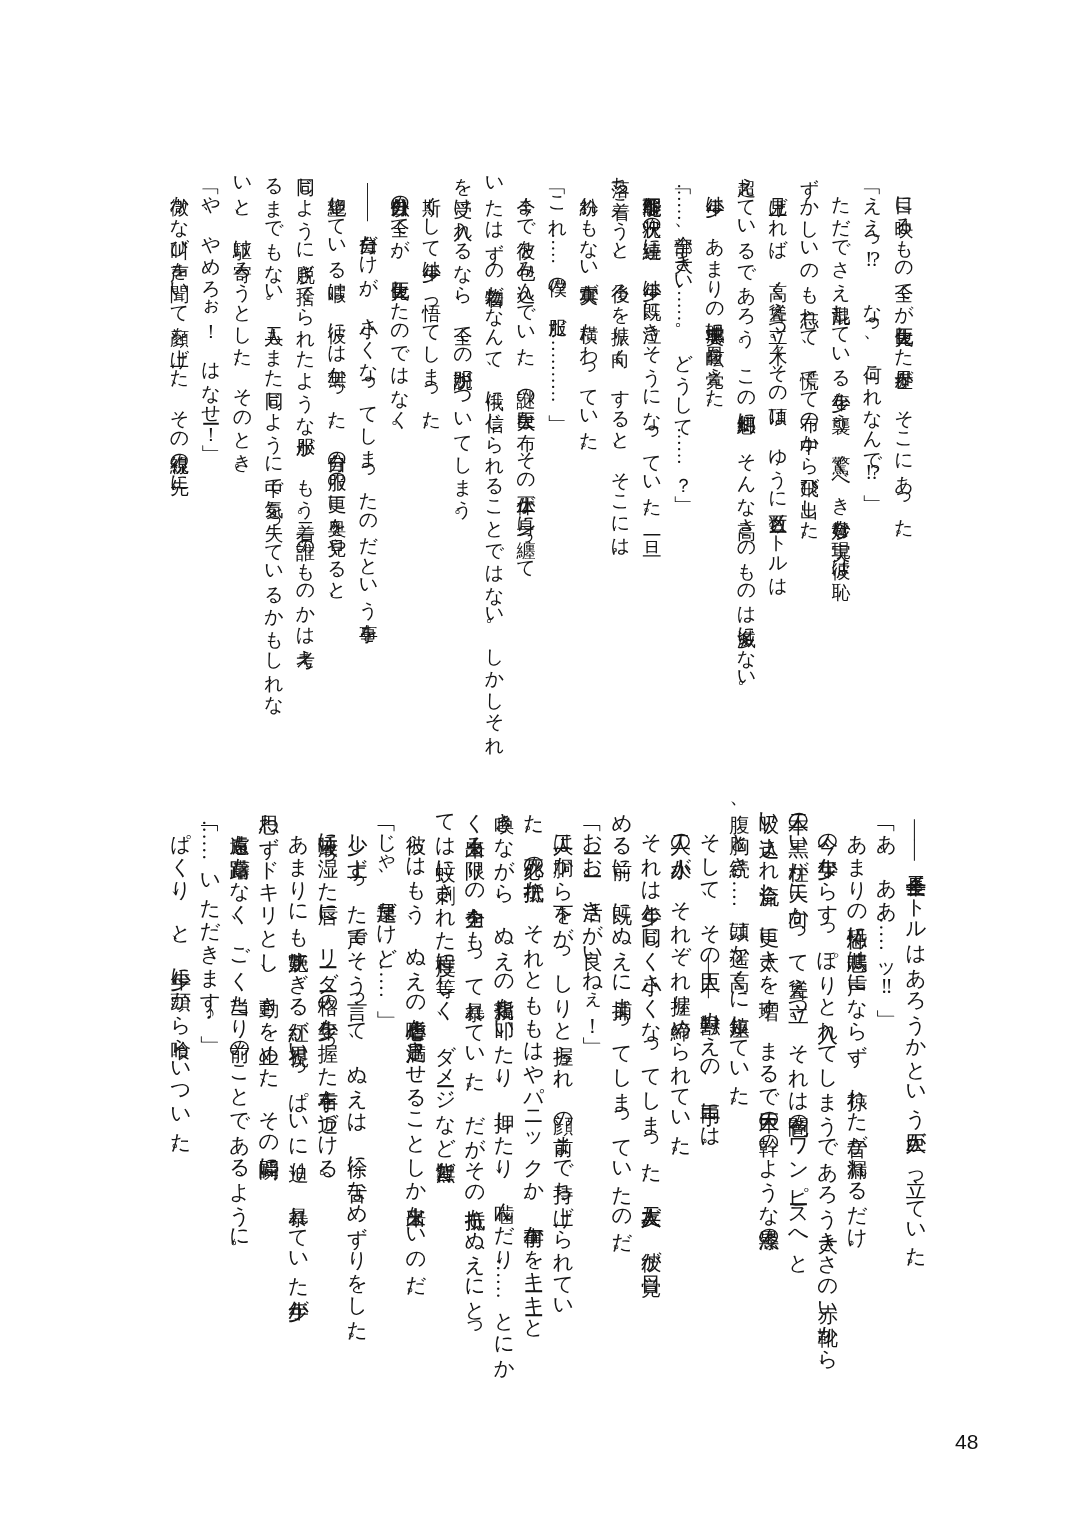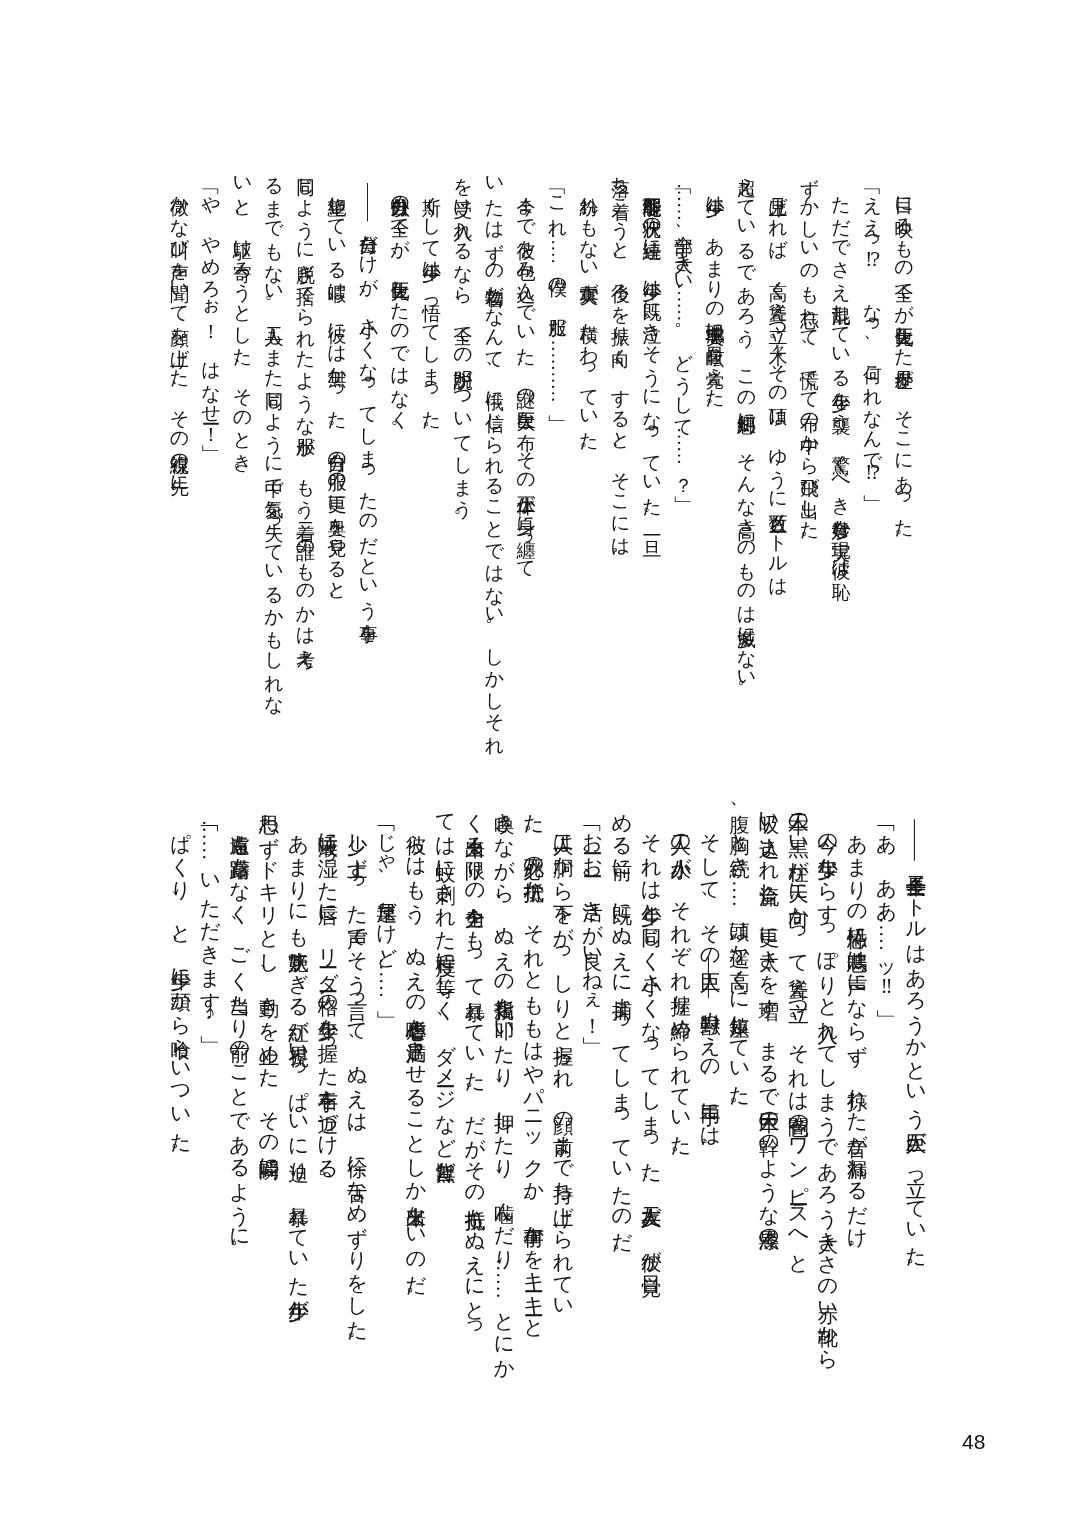--- a/index.html
+++ b/index.html
@@ -45,21 +45,20 @@
     padding: 0;
     white-space: nowrap;
   }
   .page-number {
     position: absolute;
     left: 955px;
     top: 1430px;
     font-family: "Liberation Sans", "DejaVu Sans", sans-serif;
     font-size: 21px;
     color: #111111;
-    margin-left: 7px;
   }
 </style>
 </head>
 <body>
 
 <div class="page">
 
   <div class="vblock block-top">
     <p class="tline">　目に映るもの全てが巨大化した世界が、そこにあった。</p>
     <p class="tline">　「ええっ⁉　なっ、何これなんで⁉」</p>

